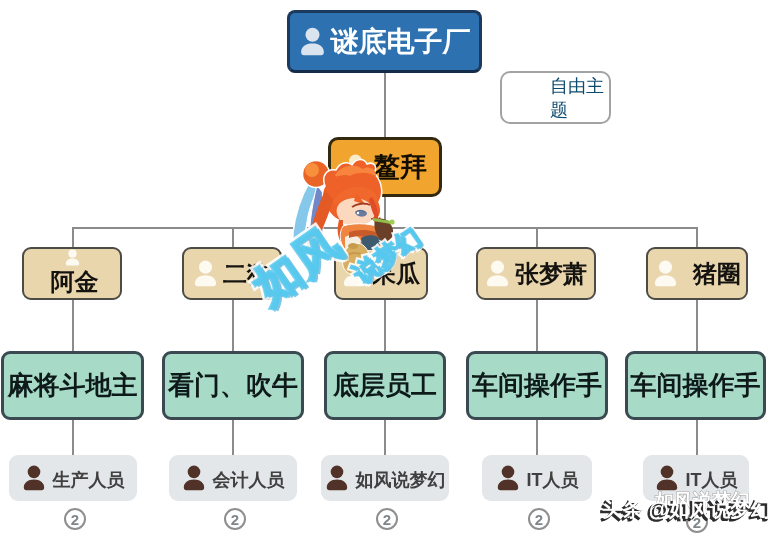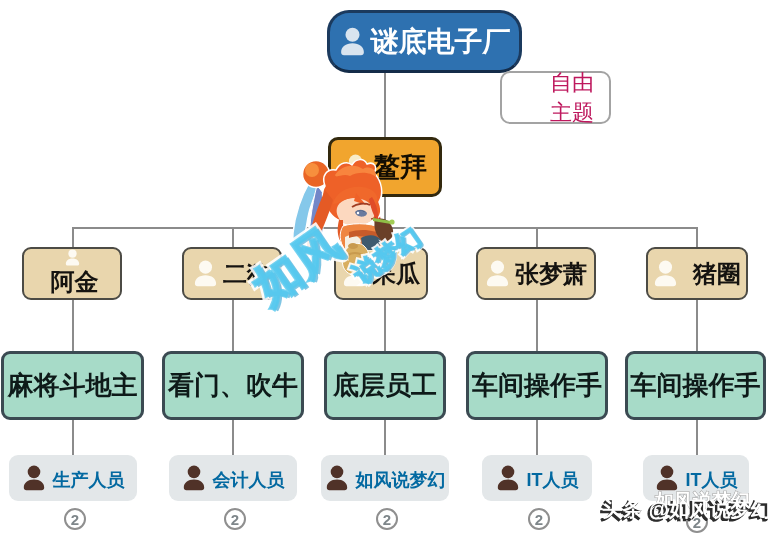--- a/index.html
+++ b/index.html
@@ -1,32 +1,32 @@
 <!DOCTYPE html>
 <html><head>
 <meta charset="utf-8">
 <style>
 html,body{margin:0;padding:0;}
 body{width:781px;height:538px;overflow:hidden;background:#ffffff;
   font-family:"Liberation Sans",sans-serif;}
 #stage{position:relative;width:781px;height:538px;background:#ffffff;}
 .ln{position:absolute;background:#8b8b8b;}
 .box{position:absolute;box-sizing:border-box;display:flex;align-items:center;justify-content:center;}
-.blue{left:287px;top:10px;width:195px;height:63px;background:#2e71b0;border:3px solid #1b3a5e;border-bottom-color:#142c49;border-radius:22px;margin-left:40px;}
+.blue{left:287px;top:10px;width:195px;height:63px;background:#2e71b0;border:3px solid #1b3a5e;border-bottom-color:#142c49;border-radius:8px;}
 .blue .t{color:#ffffff;font-weight:bold;font-size:28px;letter-spacing:0px;margin-left:5px;}
 .free{left:500px;top:71px;width:111px;height:53px;background:#ffffff;border:2px solid #a3a3a3;border-radius:10px;}
-.free .t{color:#be185d;font-size:22px;margin-left:48px;}
+.free .t{color:#0c4a6e;font-size:18px;margin-left:48px;}
 .orange{left:328px;top:137px;width:114px;height:60px;background:#f1a52e;border:3px solid #33290e;border-radius:10px;}
 .orange .t{color:#140e02;font-weight:bold;font-size:27px;margin-left:5px;}
 .tan{top:247px;height:53px;background:#e9d6ad;border:2.5px solid #4c4b45;border-radius:9px;}
 .tan .t{color:#151310;font-weight:bold;font-size:24px;margin-left:5px;}
 .teal{top:351px;height:69px;background:#a7dbc8;border:3px solid #3b4a52;border-radius:9px;}
 .teal .t{color:#0e1a19;font-weight:bold;font-size:26px;}
 .gray{top:455px;height:46px;background:#e3e7e9;border-radius:9px;}
-.gray .t{color:#0369a1;font-weight:bold;font-size:18px;margin-left:7px;padding-top:3px;}
+.gray .t{color:#404040;font-weight:bold;font-size:18px;margin-left:7px;padding-top:3px;}
 .num{position:absolute;width:18px;height:18px;border:2px solid #8f8f8f;border-radius:50%;
   color:#7e868a;font-size:15px;font-weight:bold;display:flex;align-items:center;justify-content:center;top:508px;}
 </style>
 </head>
 <body>
 <div id="stage">
 
   <div class="ln" style="left:384px;top:72px;width:2px;height:66px;"></div>
   <div class="ln" style="left:384px;top:196px;width:2px;height:32px;"></div>
   <div class="ln" style="left:72px;top:227px;width:625px;height:2px;"></div>

